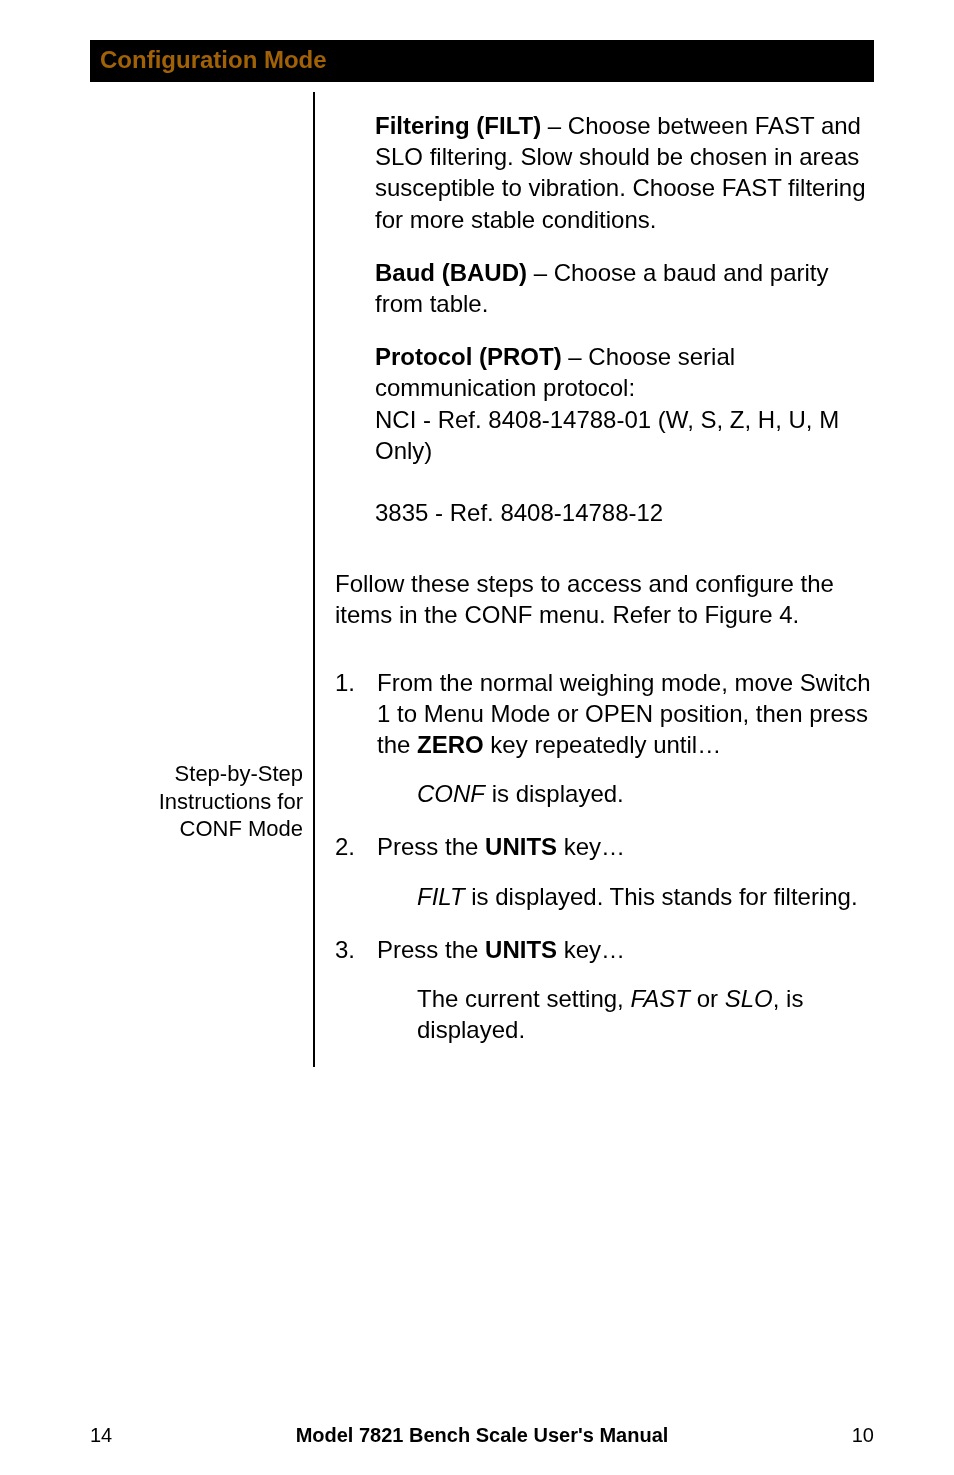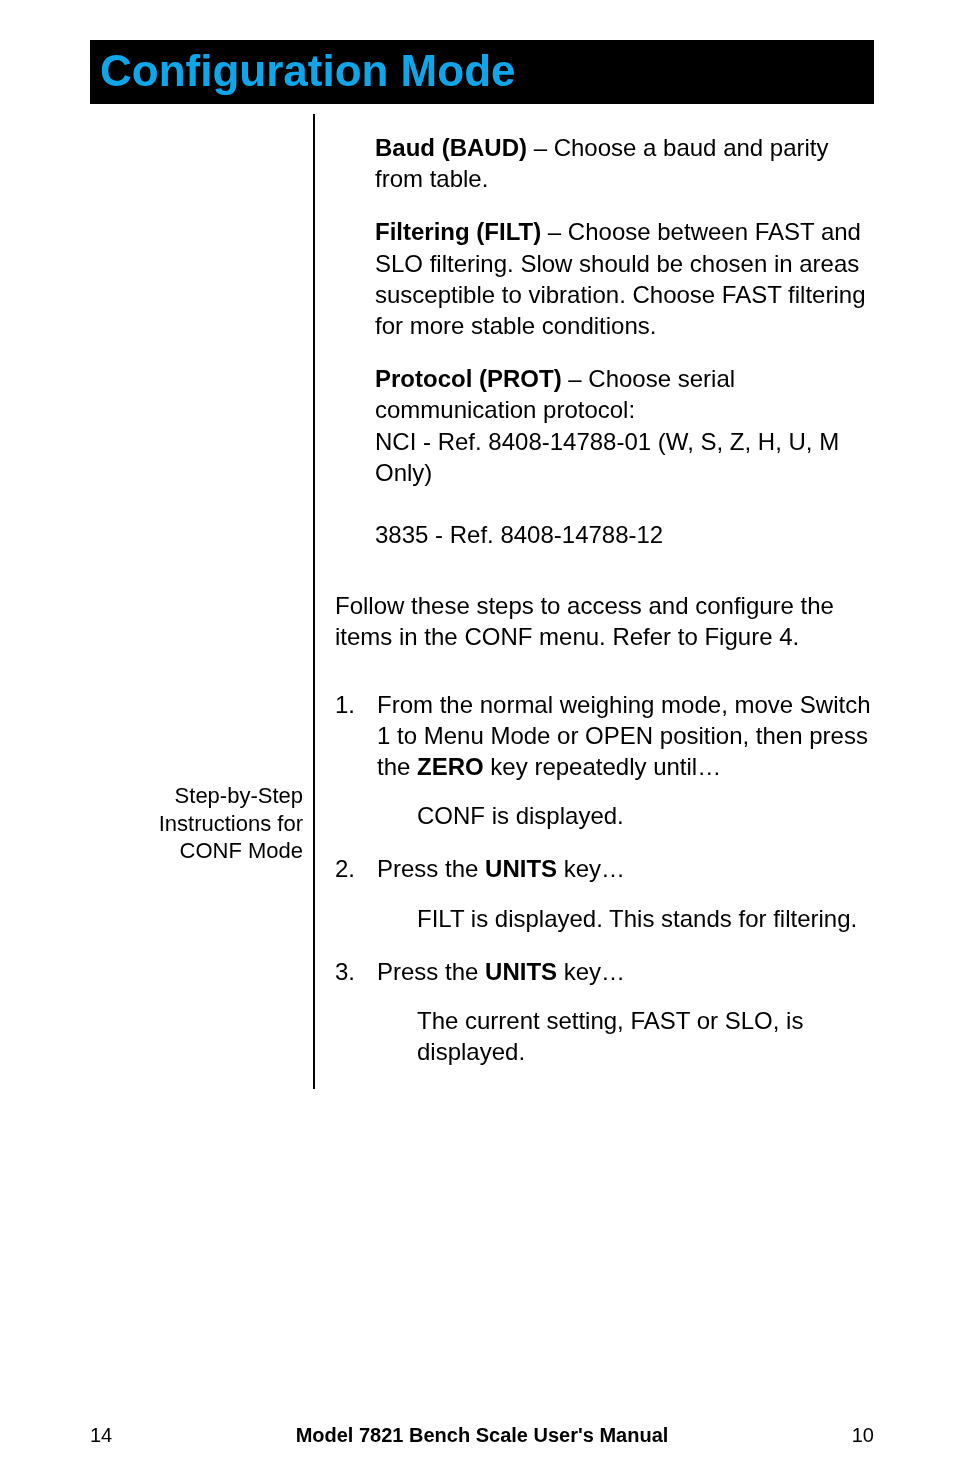--- a/index.html
+++ b/index.html
@@ -11,23 +11,23 @@
     color: #000;
   }
   .page {
     width: 954px;
     height: 1475px;
     padding: 40px 80px 30px 90px;
     position: relative;
   }
   .title-bar {
     background: #000;
-    color: #0ea5e9;
+    color: #a16207;
     font-weight: bold;
-    font-size: 44px;
+    font-size: 24px;
     padding: 6px 10px 8px 10px;
     margin-bottom: 10px;
   }
   .columns {
     display: flex;
     align-items: stretch;
   }
   .left-col {
     width: 225px;
     border-right: 2px solid #000;
@@ -77,21 +77,21 @@
     width: 42px;
     flex-shrink: 0;
   }
   .step-body { flex: 1; }
   .sub {
     font-size: 24px;
     line-height: 1.3;
     margin-left: 82px;
     margin-bottom: 22px;
   }
-  .italic { }
+  .italic { font-style: italic; }
   .footer {
     position: absolute;
     bottom: 28px;
     left: 90px;
     right: 80px;
     display: flex;
     justify-content: space-between;
     align-items: baseline;
     font-size: 20px;
   }
@@ -119,25 +119,25 @@
         <span>Step-by-Step</span><br>
         <span>Instructions for</span><br>
         <span>CONF Mode</span>
       </div>
     </div>
 
     <div class="right-col">
 
 
       <p class="block">
-        <span class="bold">Baud (BAUD)</span><span> – Choose a baud and parity from table.</span>
+        <span class="bold">Filtering (FILT)</span><span> – Choose between FAST and SLO filtering. Slow should be chosen in areas susceptible to vibration. Choose FAST filtering for more stable conditions.</span>
       </p>
 
       <p class="block">
-        <span class="bold">Filtering (FILT)</span><span> – Choose between FAST and SLO filtering. Slow should be chosen in areas susceptible to vibration. Choose FAST filtering for more stable conditions.</span>
+        <span class="bold">Baud (BAUD)</span><span> – Choose a baud and parity from table.</span>
       </p>
 
       <p class="block">
         <span class="bold">Protocol (PROT)</span><span> – Choose serial communication protocol:</span><br>
         <span>NCI - Ref. 8408-14788-01 (W, S, Z, H, U, M Only)</span><br>
         <br>
         <span>3835 - Ref. 8408-14788-12</span>
       </p>
 
       <p class="follow">Follow these steps to access and configure the items in the CONF menu. Refer to Figure 4.</p>

